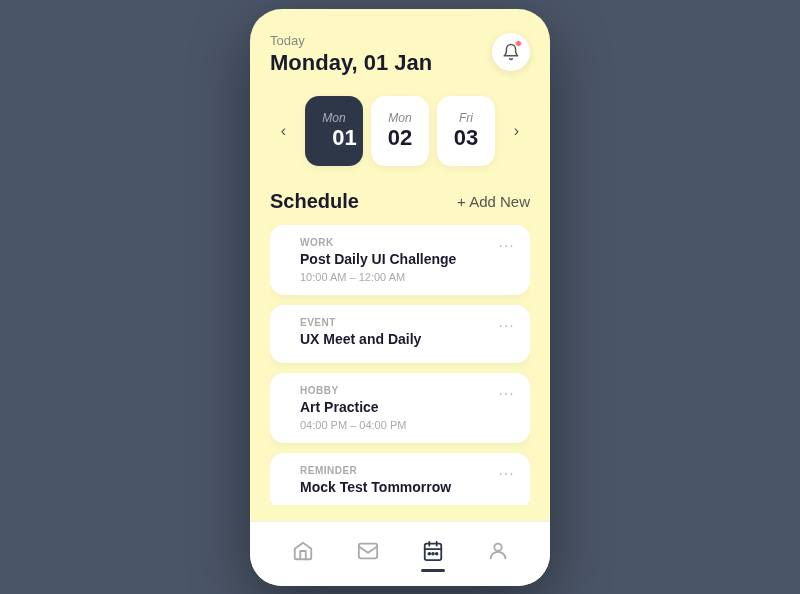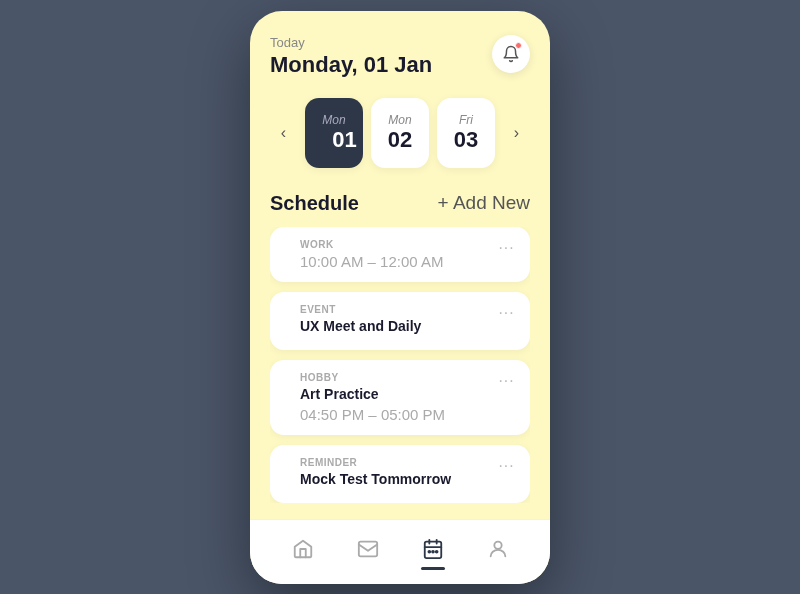--- a/index.html
+++ b/index.html
@@ -134,21 +134,21 @@
     }
     .schedule-title {
       font-size: 20px;
       font-weight: 700;
       color: #1a1a2e;
     }
     .add-new-btn {
       background: none;
       border: none;
       cursor: pointer;
-      font-size: 19px;
+      font-size: 15px;
       color: #555;
       display: flex;
       align-items: center;
       gap: 3px;
       margin-left: 12px;
     }
 
     
     .schedule-list {
       display: flex;
@@ -183,21 +183,21 @@
       text-transform: uppercase;
       margin-bottom: 3px;
     }
     .card-title {
       font-size: 14px;
       font-weight: 700;
       color: #1a1a2e;
       margin-bottom: 4px;
     }
     .card-time {
-      font-size: 15px;
+      font-size: 11px;
       color: #aaa;
     }
     .card-menu {
       background: none;
       border: none;
       cursor: pointer;
       color: #bbb;
       font-size: 16px;
       padding: 0 4px;
       align-self: flex-start;
@@ -296,40 +296,41 @@
     <div class="schedule-title">Schedule</div>
     <button class="add-new-btn">+ Add New</button>
   </div>
 
   <div class="schedule-list">
 
     <div class="schedule-card">
       <div class="card-accent" style="background:#4caf50;"></div>
       <div class="card-content">
         <div class="card-category">WORK</div>
+        <div class="card-title">Post Daily UI Challenge</div>
         <div class="card-time">10:00 AM – 12:00 AM</div>
       </div>
       <button class="card-menu">···</button>
     </div>
 
     <div class="schedule-card">
       <div class="card-accent" style="background:#ffd600;"></div>
       <div class="card-content">
         <div class="card-category">EVENT</div>
         <div class="card-title">UX Meet and Daily</div>
       </div>
       <button class="card-menu">···</button>
     </div>
 
     <div class="schedule-card">
       <div class="card-accent" style="background:#2196f3;"></div>
       <div class="card-content">
         <div class="card-category">HOBBY</div>
         <div class="card-title">Art Practice</div>
-        <div class="card-time">04:50 PM – 05:00 PM</div>
+        <div class="card-time">04:00 PM – 04:00 PM</div>
       </div>
       <button class="card-menu">···</button>
     </div>
 
     <div class="schedule-card">
       <div class="card-accent" style="background:#ab47bc;"></div>
       <div class="card-content">
         <div class="card-category">REMINDER</div>
         <div class="card-title">Mock Test Tommorrow</div>
 

